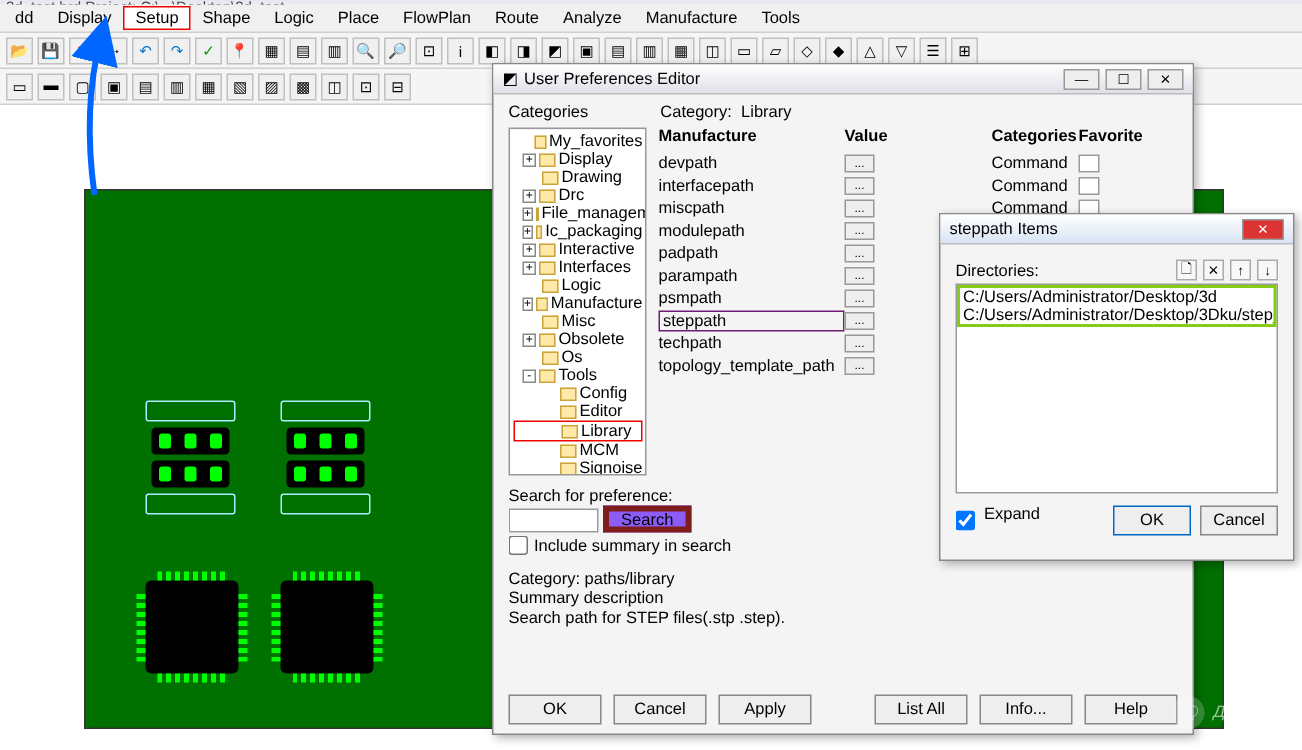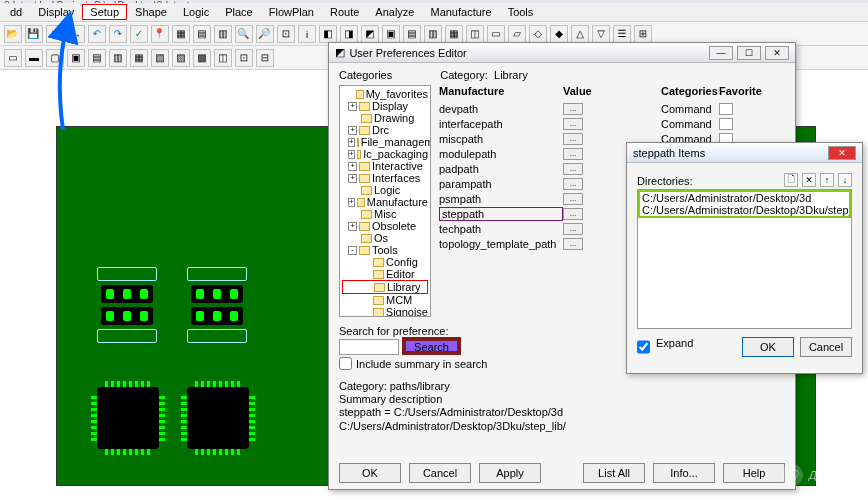--- a/index.html
+++ b/index.html
@@ -390,21 +390,21 @@
       <input type="text" style="">
       <button>Search</button>
       <div class="chk">
           <input type="checkbox" style="">
           <span>Include summary in search</span>
         </div>
     </div>
     <div class="summary">
       <div>Category: paths/library</div>
       <div>Summary description</div>
-      <div>steppath = C:/Users/Administrator/Desktop/3d C:/Users/Administrator/Desktop/3Dku/step_lib/</div>
+      <div>Search path for STEP files(.stp .step).</div>
     </div>
   </div>
   <div class="dlg-buttons">
     <button>OK</button>
     <button>Cancel</button>
     <button>Apply</button>
     <span class="gap"></span>
     <button>List All</button>
     <button>Info...</button>
     <button>Help</button>

